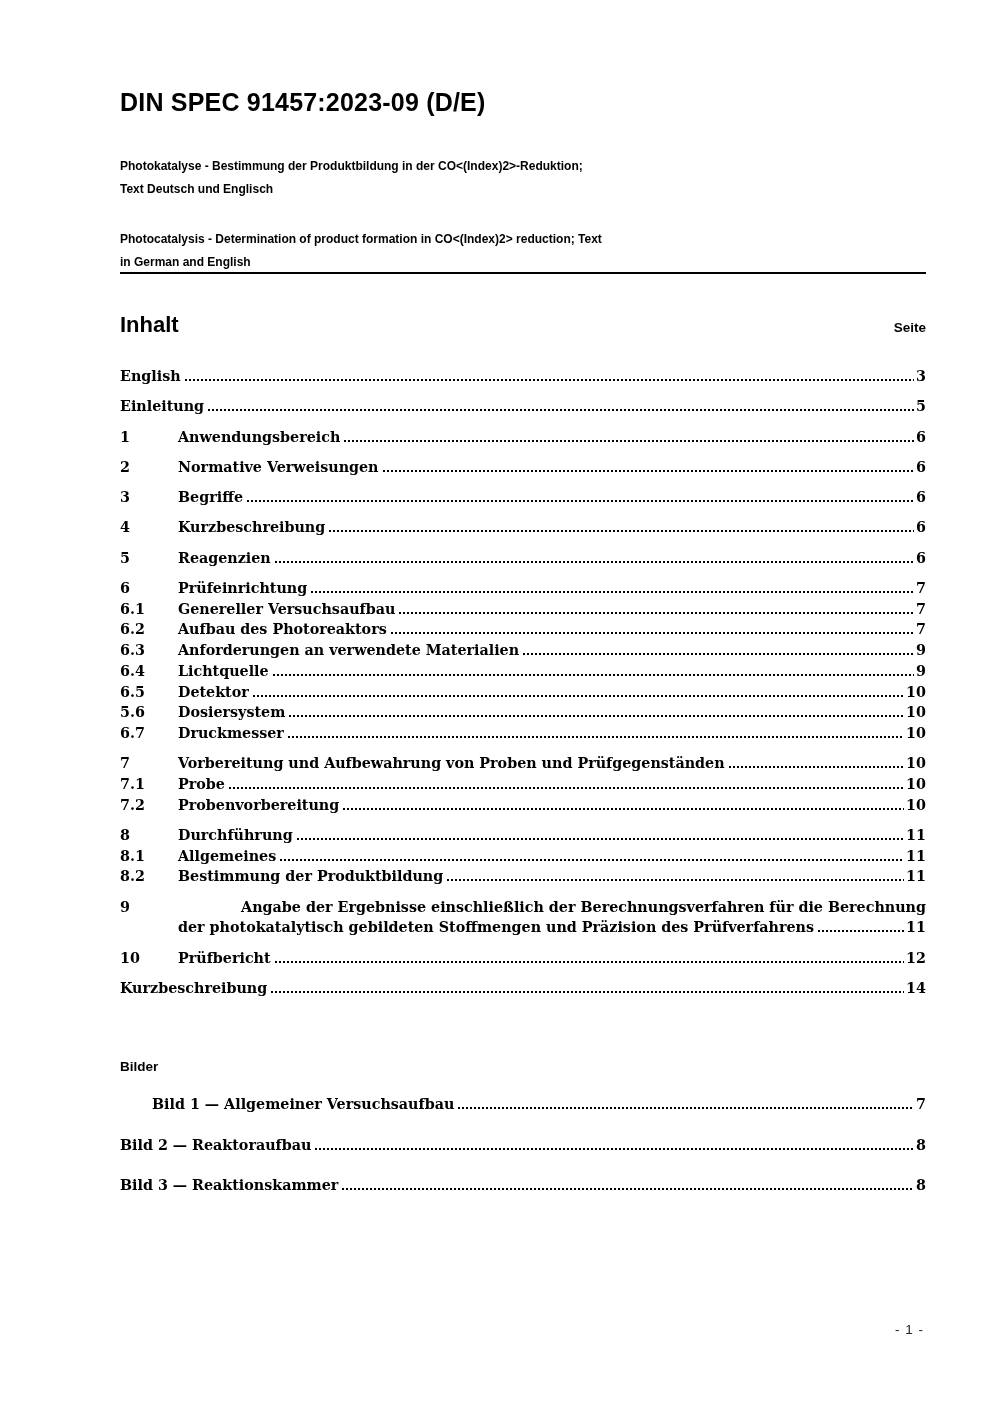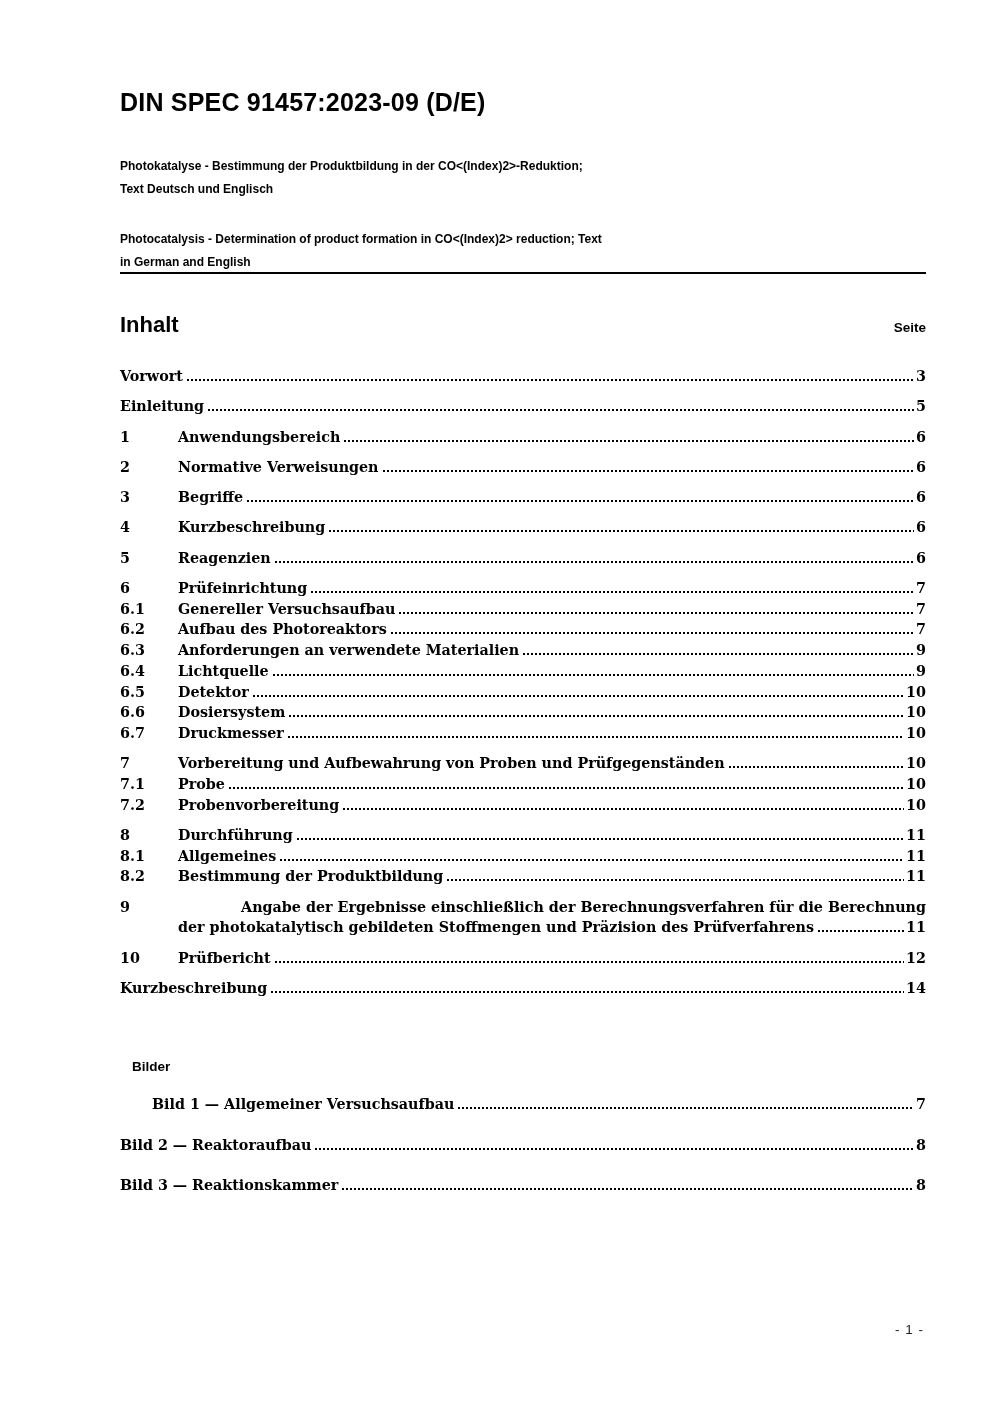--- a/index.html
+++ b/index.html
@@ -59,21 +59,21 @@
     margin-left: 4px; margin-right: 2px;
     background: repeating-linear-gradient(90deg, #000 0 2px, transparent 2px 4px);
   }
   .toc-pageno { flex: 0 0 auto; text-align: right; }
   .toc-content { flex: 1 1 auto; min-width: 0; }
   .toc-content .wrap-line1 { white-space: nowrap; text-align: right; }
   .toc-content .wrap-line2 { display: flex; align-items: baseline; white-space: nowrap; }
 
   
   .figures-heading {
-    position: absolute; top: 1059px; left: 12px;
+    position: absolute; top: 1059px; left: 0;
     font-family: "Liberation Sans", sans-serif; font-weight: bold; font-size: 13.5px;
   }
   .figures { position: absolute; top: 1090px; left: 0; width: 806px; }
   .fig-row {
     display: flex; align-items: baseline;
     font-family: "DejaVu Serif", serif; font-weight: bold;
     font-size: 14.3px; line-height: 15px;
     margin-top: 25.5px; white-space: nowrap;
   }
   .fig-row.first { margin-top: 7px; margin-left: 32px; }
@@ -99,21 +99,21 @@
     <div class="head-rule"></div>
 
     <div class="toc-header">
       <span class="toc-heading">Inhalt</span>
       <span class="toc-page-label">Seite</span>
     </div>
 
     <div class="toc">
 
       <div class="toc-row group first">
-        <span class="toc-label">Vorwort</span>
+        <span class="toc-label">English</span>
         <span class="leader"></span>
         <span class="toc-pageno">3</span>
       </div>
 
       <div class="toc-row group">
         <span class="toc-label">Einleitung</span>
         <span class="leader"></span>
         <span class="toc-pageno">5</span>
       </div>
 
@@ -188,21 +188,21 @@
       </div>
 
       <div class="toc-row">
         <span class="toc-num">6.5</span>
         <span class="toc-label">Detektor</span>
         <span class="leader"></span>
         <span class="toc-pageno">10</span>
       </div>
 
       <div class="toc-row">
-        <span class="toc-num">6.6</span>
+        <span class="toc-num">5.6</span>
         <span class="toc-label">Dosiersystem</span>
         <span class="leader"></span>
         <span class="toc-pageno">10</span>
       </div>
 
       <div class="toc-row">
         <span class="toc-num">6.7</span>
         <span class="toc-label">Druckmesser</span>
         <span class="leader"></span>
         <span class="toc-pageno">10</span>

